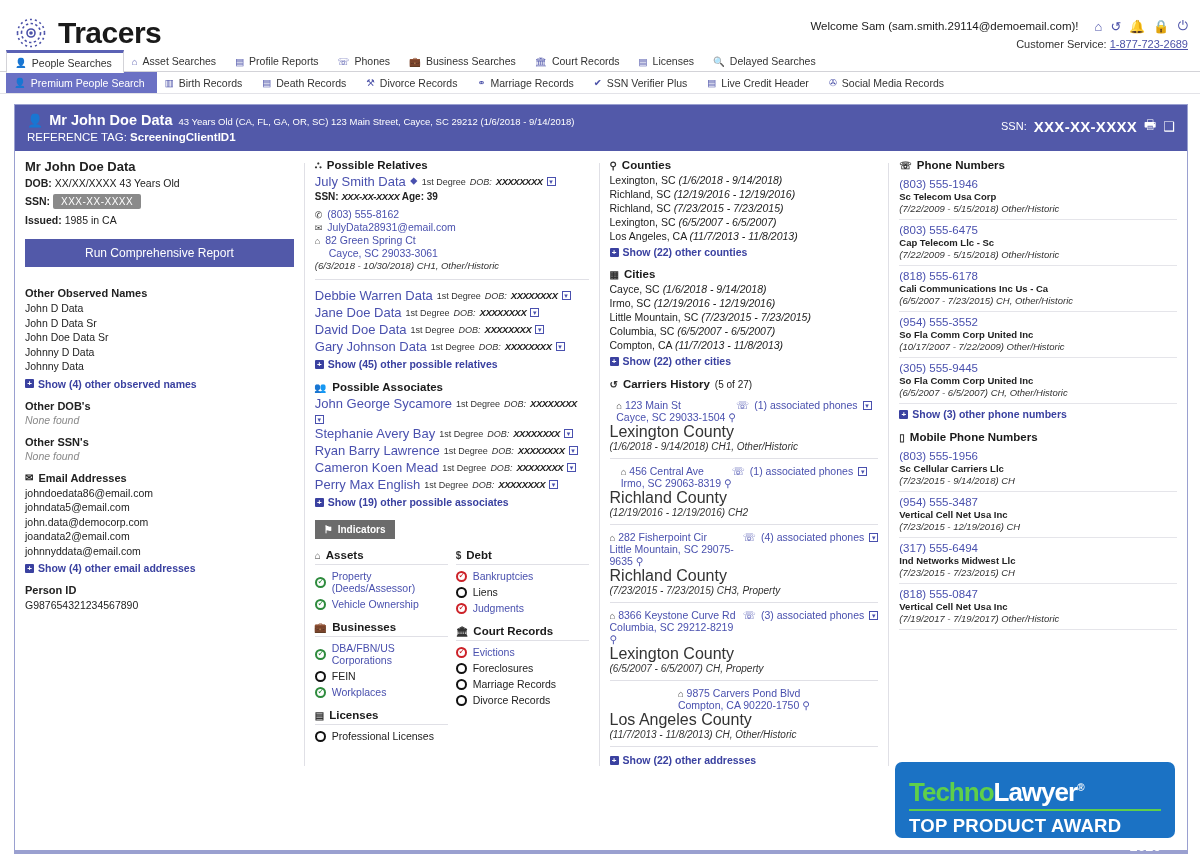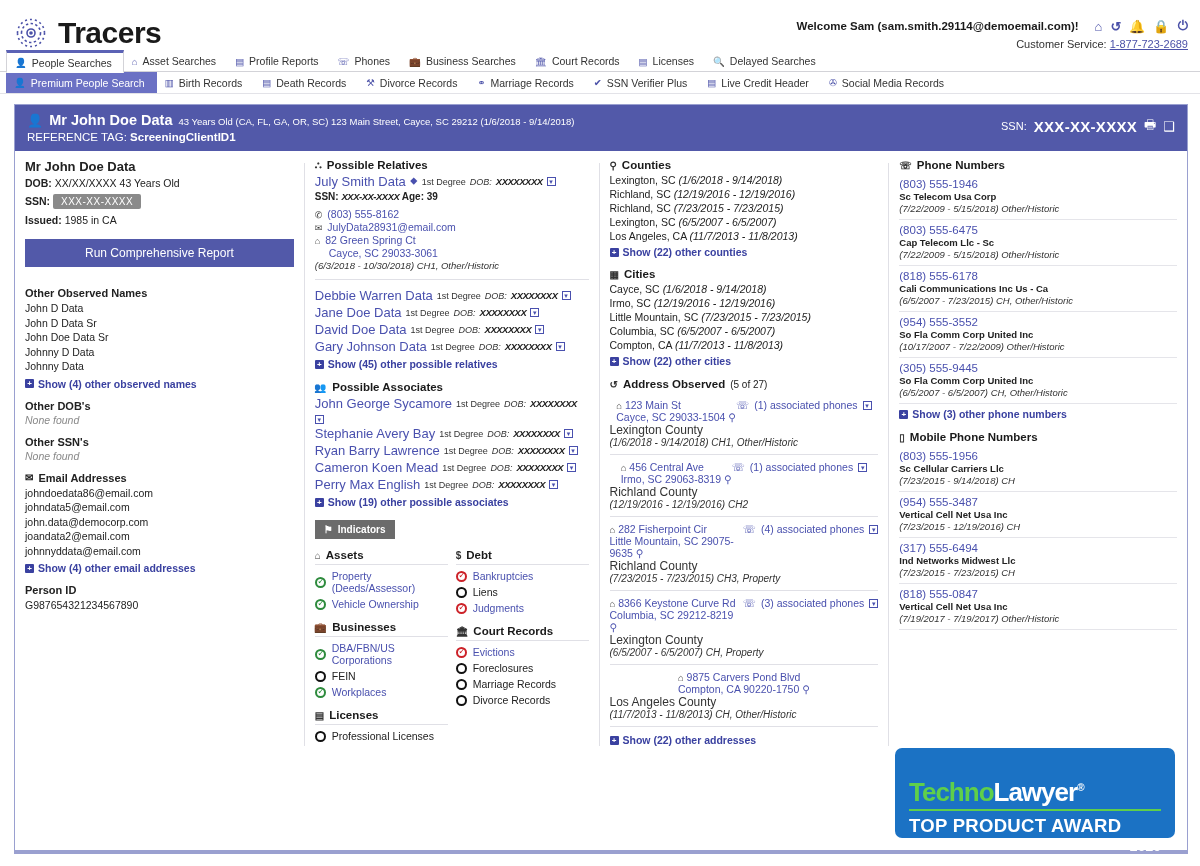--- a/index.html
+++ b/index.html
@@ -10,21 +10,21 @@
     color: #222;
   }
   body { width: 1200px; height: 866px; overflow: hidden; position: relative; }
 
   
   .topbar { display: flex; align-items: flex-end; padding: 10px 12px 0 14px; height: 50px; }
   .brand { display: flex; align-items: center; gap: 10px; }
   .logo { width: 34px; height: 34px; position: relative; }
   .brand-name { font-size: 30px; font-weight: bold; letter-spacing: -0.5px; color: #1a1a1a; }
   .topright { margin-left: auto; text-align: right; padding-top: 6px; }
-  .welcome { font-size: 11.5px; font-weight: bold; color: #1a1a1a; display: flex; align-items: center; justify-content: flex-end; gap: 0; }
+  .welcome { font-size: 11.5px; font-weight: normal; color: #1a1a1a; display: flex; align-items: center; justify-content: flex-end; gap: 0; }
   .welcome-text { margin-right: 8px; }
   .hicon { color: #4b51a8; font-size: 13px; margin-left: 8px; display:inline-block; }
   .cust { font-size: 11px; color: #333; margin-top: 4px; }
   .cust a { color: #4b51a8; }
 
   
   .nav1 { border-bottom: 1px solid #d3d3d8; height: 22px; position: relative; padding-left: 6px; }
   .nav1-inner { display: flex; align-items: stretch; height: 22px; }
   .tab1 { font-size: 10.5px; color: #333; padding: 3px 11px 3px 8px; display: flex; align-items: center; gap: 5px; white-space: nowrap; }
   .tab1.active { border: 1px solid #d3d3d8; border-bottom: 1px solid #fff; border-top: 3px solid #5b62b5; background: #fff; position: relative; top: 0; margin-bottom: -1px; }
@@ -93,31 +93,31 @@
   .chk .t { color: #4950ae; }
   .chk.plain .t { color: #222; }
 
   .listrow { font-size: 10.5px; margin: 2px 0; }
   .listrow i { font-style: italic; }
 
   .addr { padding: 6px 0 6px 0; border-bottom: 1px solid #e0e0e6; position: relative; }
   .addr-head { display: flex; justify-content: center; align-items: flex-start; }
   .addr-l { font-size: 10.5px; color: #4950ae; max-width: 160px; }
   .addr-l .ico { color: #333; }
-  .addr-county { font-size: 12px; color: #333; }
+  .addr-county { font-size: 16px; color: #333; }
   .addr-meta { font-size: 10px; font-style: italic; color: #333; }
   .phones-link { font-size: 10.5px; color: #4950ae; display: flex; gap: 5px; align-items: center; white-space: nowrap; }
   .pin { color: #4950ae; }
 
   .phone-item { padding: 4px 0 5px 0; border-bottom: 1px solid #e5e5ea; }
   .phone-num { color: #4950ae; font-size: 11.5px; }
   .phone-car { font-size: 9.5px; font-weight: bold; color: #222; margin-top: 1px; }
   .phone-meta { font-size: 9.5px; font-style: italic; color: #333; margin-top: 1px; }
 
-  .award { position: absolute; right: 12px; bottom: 12px; width: 280px; height: 90px; background: #1b72c4; border-radius: 7px; padding: 25px 14px; }
+  .award { position: absolute; right: 12px; bottom: 12px; width: 280px; height: 76px; background: #1b72c4; border-radius: 7px; padding: 11px 14px; }
   .aw1 { font-size: 26px; font-weight: bold; letter-spacing: -1px; line-height: 30px; }
   .aw1 .g { color: #5fcf4a; }
   .aw1 .w { color: #fff; }
   .aw1 .r { font-size: 10px; vertical-align: super; color: #fff; }
   .awline { border-bottom: 2px solid #5fcf4a; margin: 2px 0 4px 0; }
   .aw2 { color: #fff; font-size: 18.5px; font-weight: bold; letter-spacing: 0.3px; }
   .aw3 { color: #fff; font-size: 14px; font-weight: bold; text-align: right; margin-top: 1px; }
   .frame-bottom { position: absolute; left: 14px; top: 851px; width: 1174px; height: 3px; background: #9aa0d0; }
 </style>
 </head>
@@ -557,21 +557,21 @@
           <div class="listrow"><span>Columbia, SC </span><i>(6/5/2007 - 6/5/2007)</i></div>
           <div class="listrow"><span>Compton, CA </span><i>(11/7/2013 - 11/8/2013)</i></div>
         </div>
       <div class="showlink">
         <span class="plus">+</span>
         <span>Show (22) other cities</span>
       </div>
 
       <h3 class="sec" style="margin-top:11px">
         <span class="ico">↺</span>
-        <span>Address Observed</span>
+        <span>Carriers History</span>
         <span style="font-weight:normal;font-size:10px">(5 of 27)</span>
       </h3>
       <div id="address-list">
           <div class="addr">
             <div class="addr-head">
               <div class="addr-l">
                 <div><span class="ico">⌂</span><span> 123 Main St</span></div>
                 <div><span>Cayce, SC 29033-1504 </span><span class="pin">⚲</span></div>
               </div>
               <div class="phones-link">

